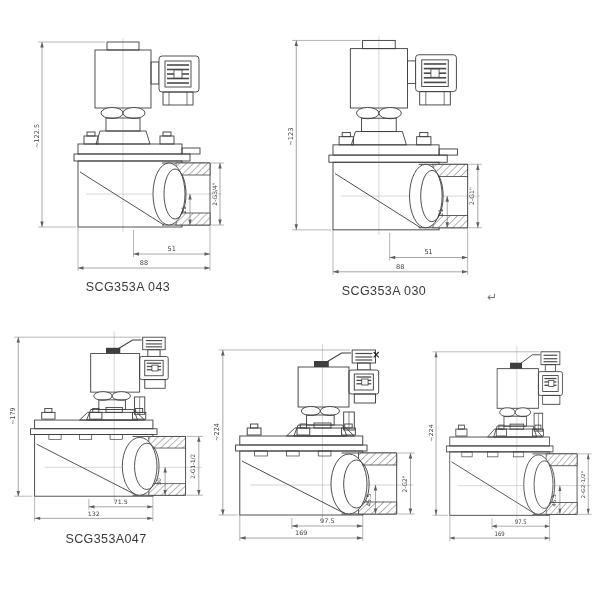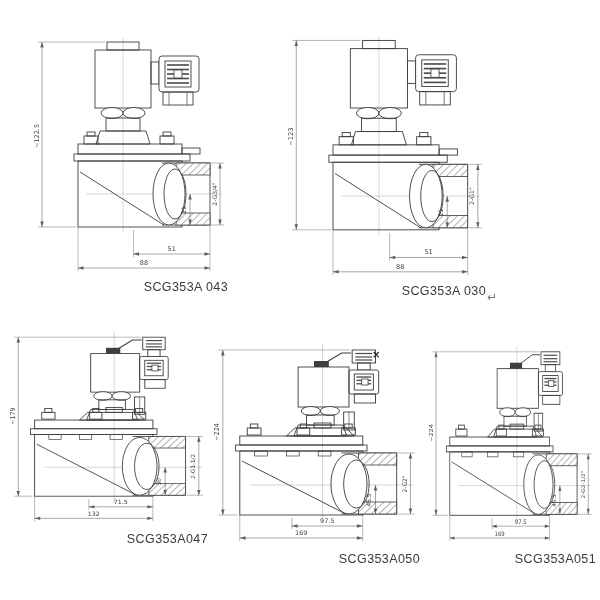--- a/index.html
+++ b/index.html
@@ -4,21 +4,21 @@
 <style>
   html,body{margin:0;padding:0;}
   body{
     width:600px;height:600px;background:#ffffff;position:relative;overflow:hidden;
     font-family:"Liberation Sans", sans-serif;
   }
   .sheet{position:absolute;inset:0;background:#ffffff;}
   figure.valve{position:absolute;margin:0;padding:0;}
   figure.valve svg{display:block;}
   figcaption.model{
-    text-align:right;margin-top:4px;font-size:12.5px;color:#3a3a3a;
+    text-align:center;margin-top:4px;font-size:12.5px;color:#3a3a3a;
     letter-spacing:0.4px;font-family:"Liberation Sans", sans-serif;
   }
   .mark{position:absolute;font-family:"DejaVu Sans", sans-serif;}
   .mark.return{left:487px;top:290px;font-size:12px;color:#777;}
   .mark.cross{left:372px;top:349px;font-size:10px;font-weight:bold;color:#1c1c1c;}
 </style>
 </head>
 <body>
 
 <div class="sheet">
@@ -331,21 +331,20 @@
         <line x1="146" y1="187" x2="146" y2="213" stroke="#5f5f5f" stroke-width="0.45"></line>
         <line x1="79.07692307692308" y1="198" x2="146" y2="198" stroke="#5f5f5f" stroke-width="0.55"></line>
         <polygon points="0,0 -5.5,-1.7 -5.5,1.7" fill="#5f5f5f" transform="translate(146 198) rotate(0)"></polygon>
         <polygon points="0,0 -5.5,-1.7 -5.5,1.7" fill="#5f5f5f" transform="translate(79.07692307692308 198) rotate(180)"></polygon>
         <text x="112.53846153846155" y="195.5" font-size="6.2" fill="#3e3e3e" text-anchor="middle" font-family="&quot;DejaVu Sans&quot;, sans-serif">97.5</text>
         <line x1="30" y1="210" x2="146" y2="210" stroke="#5f5f5f" stroke-width="0.55"></line>
         <polygon points="0,0 -5.5,-1.7 -5.5,1.7" fill="#5f5f5f" transform="translate(146 210) rotate(0)"></polygon>
         <polygon points="0,0 -5.5,-1.7 -5.5,1.7" fill="#5f5f5f" transform="translate(30 210) rotate(180)"></polygon>
         <text x="88" y="207.5" font-size="6.2" fill="#3e3e3e" text-anchor="middle" font-family="&quot;DejaVu Sans&quot;, sans-serif">169</text>
       </svg>
-    <figcaption class="model">SCG353A050</figcaption>
   </figure>
 
   <figure class="valve" style="left:424px;top:330px;width:172px">
     <svg width="172" height="218" viewBox="0 0 200 220" preserveAspectRatio="none">
         <defs>
           <pattern id="hp4" width="5" height="5" patternUnits="userSpaceOnUse" patternTransform="rotate(45)">
             <rect x="0" y="0" width="5" height="5" fill="#ffffff"></rect>
             <line x1="0" y1="0" x2="0" y2="5" stroke="#6a6a6a" stroke-width="1"></line>
           </pattern>
         </defs>
@@ -415,18 +414,17 @@
         <line x1="146" y1="187" x2="146" y2="213" stroke="#5f5f5f" stroke-width="0.45"></line>
         <line x1="79.07692307692308" y1="198" x2="146" y2="198" stroke="#5f5f5f" stroke-width="0.55"></line>
         <polygon points="0,0 -5.5,-1.7 -5.5,1.7" fill="#5f5f5f" transform="translate(146 198) rotate(0)"></polygon>
         <polygon points="0,0 -5.5,-1.7 -5.5,1.7" fill="#5f5f5f" transform="translate(79.07692307692308 198) rotate(180)"></polygon>
         <text x="112.53846153846155" y="195.5" font-size="6.2" fill="#3e3e3e" text-anchor="middle" font-family="&quot;DejaVu Sans&quot;, sans-serif">97.5</text>
         <line x1="30" y1="210" x2="146" y2="210" stroke="#5f5f5f" stroke-width="0.55"></line>
         <polygon points="0,0 -5.5,-1.7 -5.5,1.7" fill="#5f5f5f" transform="translate(146 210) rotate(0)"></polygon>
         <polygon points="0,0 -5.5,-1.7 -5.5,1.7" fill="#5f5f5f" transform="translate(30 210) rotate(180)"></polygon>
         <text x="88" y="207.5" font-size="6.2" fill="#3e3e3e" text-anchor="middle" font-family="&quot;DejaVu Sans&quot;, sans-serif">169</text>
       </svg>
-    <figcaption class="model">SCG353A051</figcaption>
   </figure>
 
   <span class="mark return">↵</span>
   <span class="mark cross">×</span>
 </div>
 
 </body></html>

